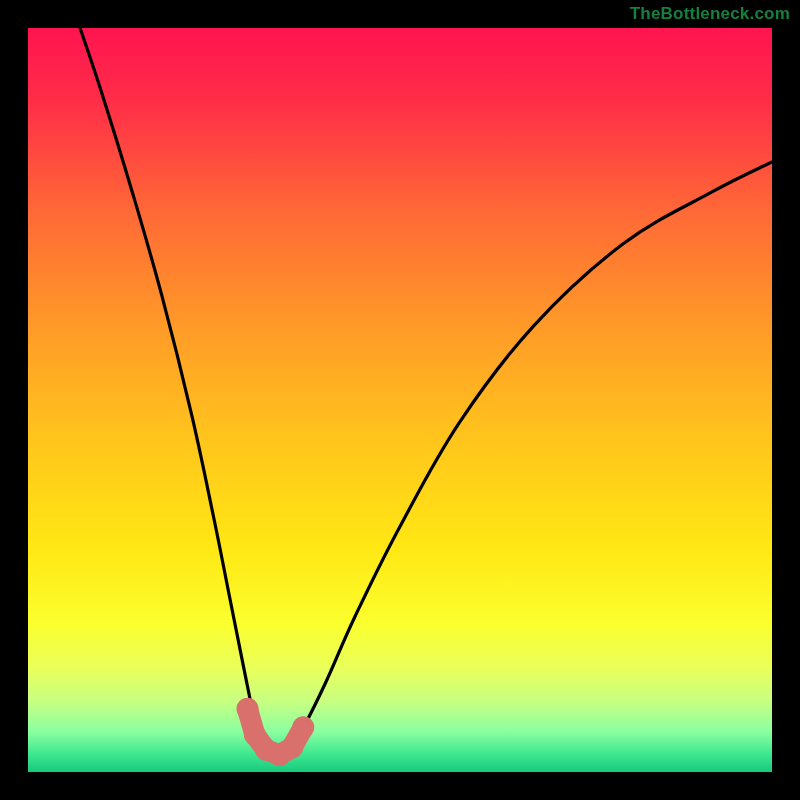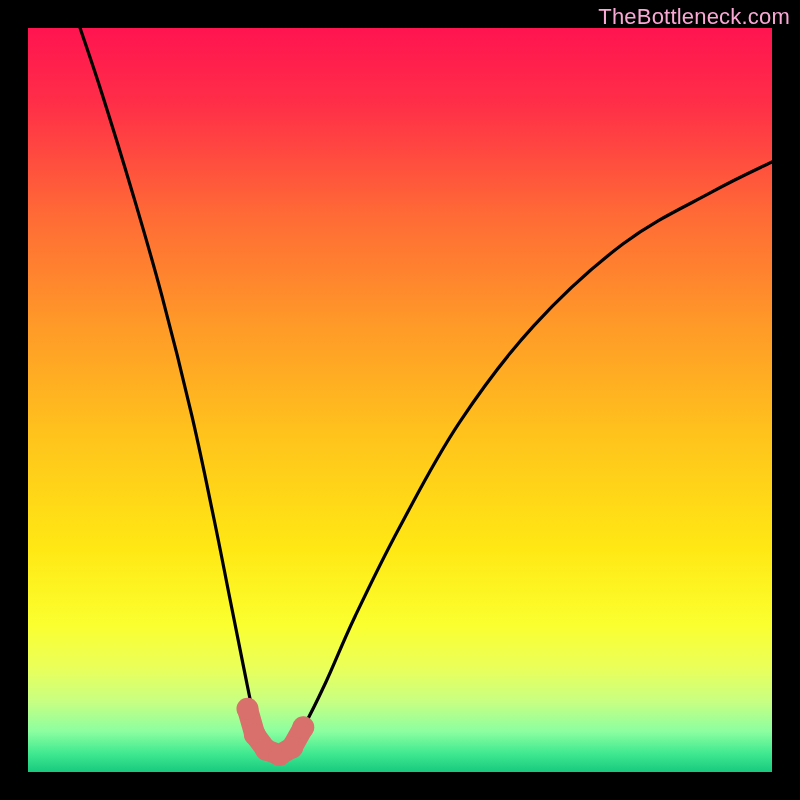--- a/index.html
+++ b/index.html
@@ -16,24 +16,24 @@
     top: 0;
     left: 0;
     width: 800px;
     height: 800px;
     background: #000;
   }
   .watermark {
     position: absolute;
     top: 4px;
     right: 10px;
-    color: #f9a8d4;
-    font-size: 22px;
+    color: #15803d;
+    font-size: 17px;
     letter-spacing: 0.2px;
-    font-weight: 400;
+    font-weight: 700;
     z-index: 50;
   }
   .plot-clip {
     position: absolute;
     left: 28px;
     top: 28px;
     width: 744px;
     height: 744px;
     overflow: hidden;
   }

